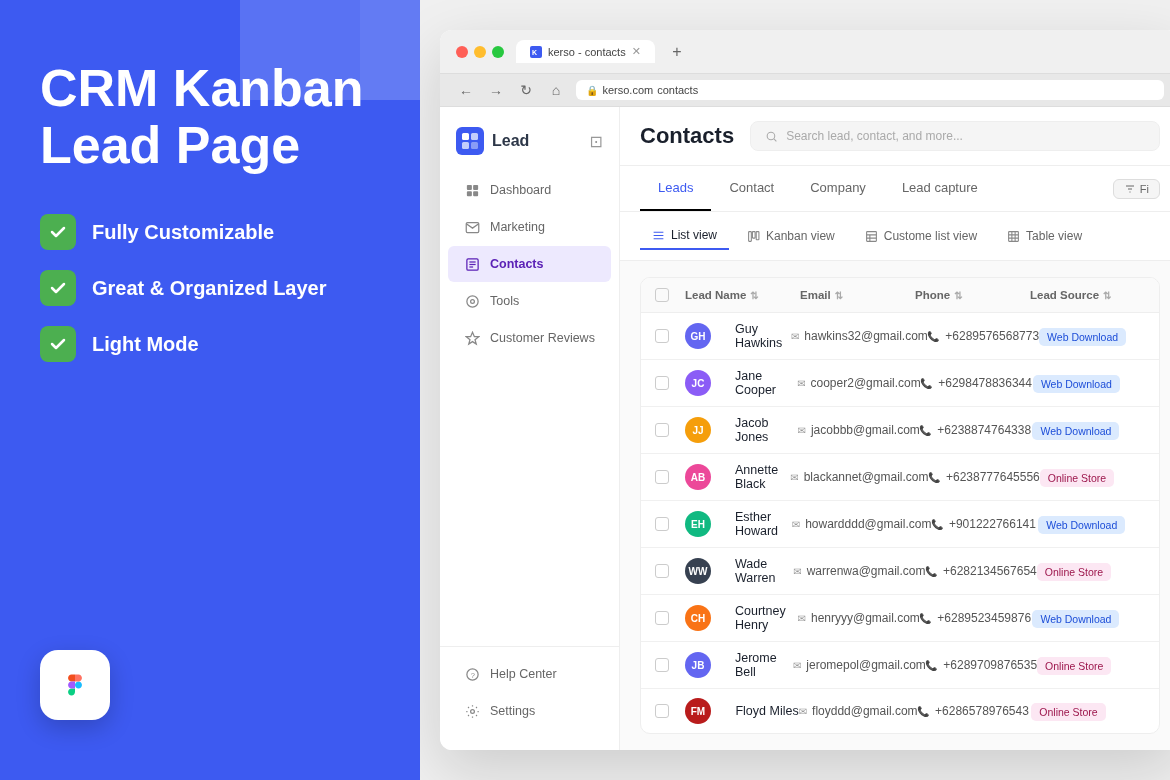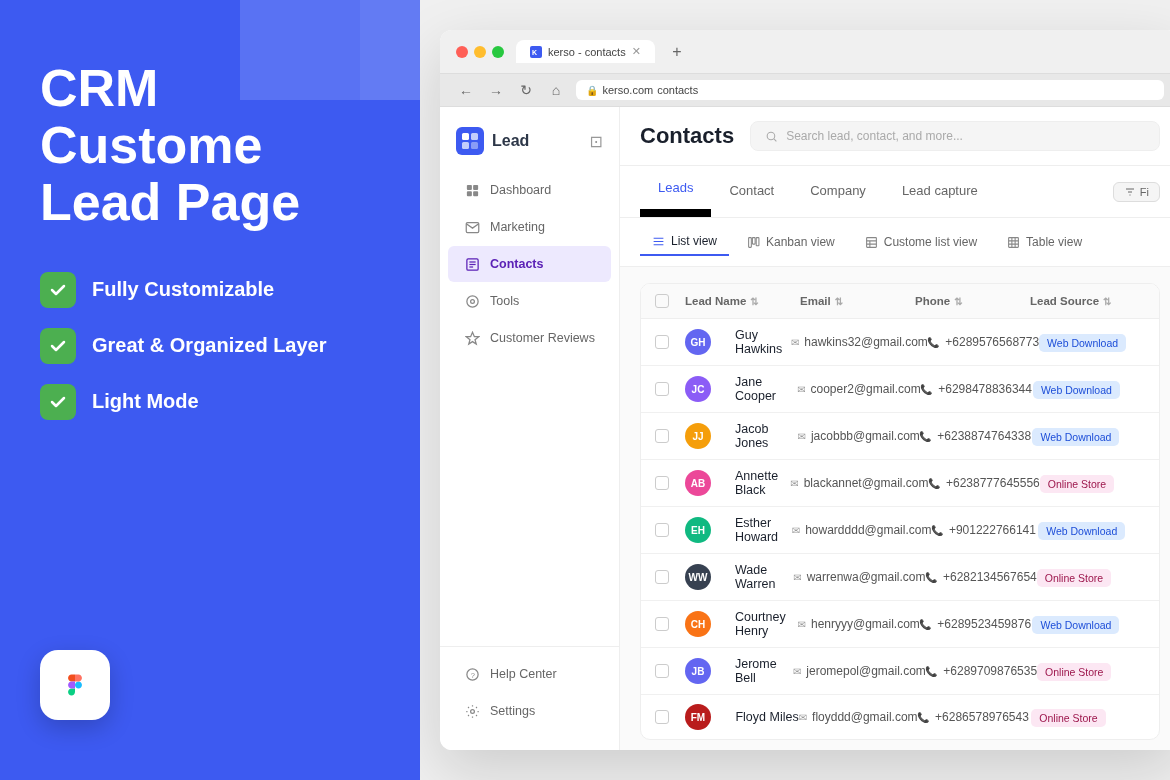--- a/index.html
+++ b/index.html
@@ -57,21 +57,21 @@
     .main-content { flex: 1; display: flex; flex-direction: column; overflow: hidden; background: #fafafa; }
 
     
     .content-header { background: white; padding: 14px 20px; border-bottom: 1px solid #eee; display: flex; align-items: center; gap: 16px; }
     .page-title-text { font-size: 22px; font-weight: 700; color: #1a202c; flex-shrink: 0; }
     .header-search { flex: 1; background: #f5f5f5; border: 1px solid #eee; border-radius: 8px; padding: 7px 14px; font-size: 12px; color: #999; display: flex; align-items: center; gap: 8px; }
 
     
     .tabs-row { background: white; padding: 0 20px; border-bottom: 1px solid #eee; display: flex; align-items: center; gap: 0; }
     .tab-item { padding: 14px 18px; font-size: 13px; color: #666; cursor: pointer; border-bottom: 2px solid transparent; }
-    .tab-item.active { color: #3d5af1; border-bottom: 8px solid #000000; font-weight: 500; }
+    .tab-item.active { color: #3d5af1; border-bottom: 2px solid #000000; font-weight: 500; }
     .filter-btn { margin-left: auto; background: #f5f5f5; border: 1px solid #ddd; border-radius: 6px; padding: 3px 10px; font-size: 11px; color: #666; cursor: pointer; display: flex; align-items: center; gap: 4px; }
 
     
     .view-switcher { background: white; padding: 10px 20px; border-bottom: 1px solid #eee; display: flex; align-items: center; gap: 6px; }
     .view-btn { display: flex; align-items: center; gap: 6px; padding: 6px 12px; font-size: 12px; color: #666; cursor: pointer; border-radius: 6px; }
     .view-btn.active { background: white; color: #1a202c; font-weight: 500; border-bottom: 2px solid #3d5af1; border-radius: 0; }
 
     
     .leads-area { flex: 1; overflow-y: auto; padding: 16px 20px; }
     .leads-header { display: flex; align-items: center; justify-content: space-between; margin-bottom: 14px; }
@@ -99,21 +99,21 @@
   </style>
 </head>
 <body>
 
 <div class="hero">
   <div class="hero-bg-shapes">
     <div class="hero-shape-1"></div>
     <div class="hero-shape-2"></div>
   </div>
   <div class="hero-content">
-    <h1 class="hero-title" style="white-space:pre-line;">CRM Custome
+    <h1 class="hero-title" style="white-space:pre-line;">CRM Kanban
 Lead Page</h1>
     <div class="hero-features">
 
     <div class="hero-feature">
     <div class="hero-feature-icon">
       <svg viewBox="0 0 18 18" fill="none">
               <polyline points="3,9 7,13 15,5" stroke="white" stroke-width="2.5" stroke-linecap="round" stroke-linejoin="round"></polyline>
             </svg>
     </div>
     <span class="hero-feature-text">Fully Customizable</span>

